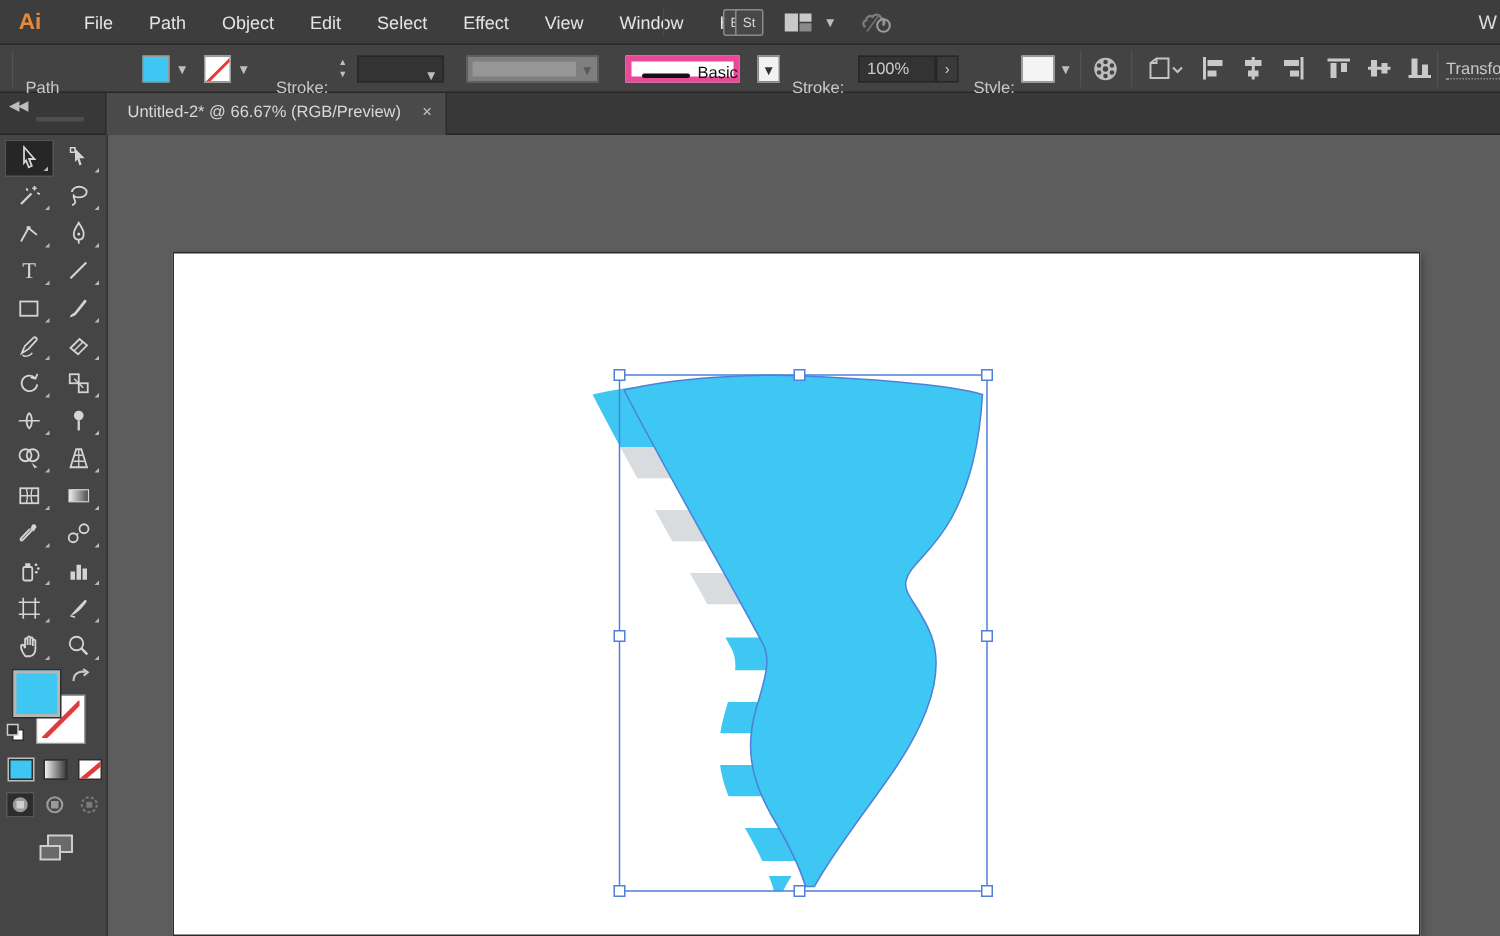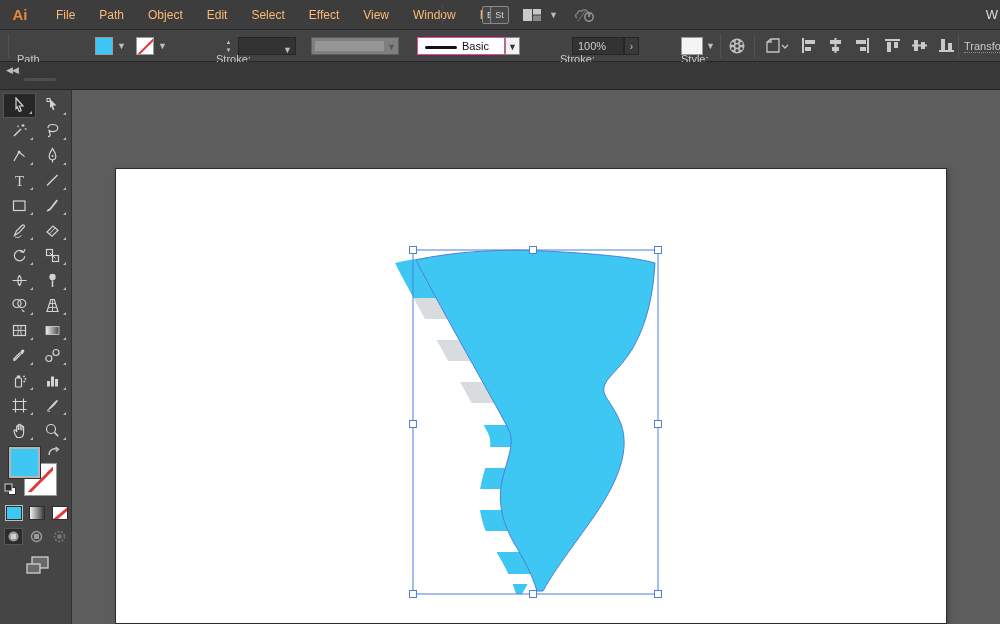--- a/index.html
+++ b/index.html
@@ -6,50 +6,50 @@
   html,body { width:1000px; height:624px; overflow:hidden; background:#5d5d5d;
     font-family:"Liberation Sans", sans-serif; }
   #app { position:relative; width:1000px; height:624px; background:#5d5d5d;border-radius:32px; }
 
   
   .menubar { position:absolute; left:0; top:0; width:1000px; height:30px;
     background:#3d3d3d; border-bottom:1px solid #2a2a2a; }
   .ai-logo { position:absolute; left:8px; top:4px; width:24px; height:22px;
     color:#e8883b; font-weight:bold; font-size:15px; line-height:22px; text-align:center; }
   .menu-items { position:absolute; left:44px; top:0; height:30px; display:flex; align-items:center; }
-  .menu-item { color:#fdba74; font-size:12px; padding:0 12px; height:30px; line-height:30px; cursor:default; }
+  .menu-item { color:#e5e5e5; font-size:12px; padding:0 12px; height:30px; line-height:30px; cursor:default; }
   .mb-divider { position:absolute; top:5px; width:1px; height:20px; background:#2c2c2c; border-right:1px solid #4a4a4a; }
   .appbtn { position:absolute; top:6px; width:19px; height:18px; border:1px solid #8a8a8a;
     color:#d8d8d8; font-size:9px; line-height:16px; text-align:center; border-radius:2px; background:#474747; }
   .ws-icon { position:absolute; top:8px; }
   .chev { color:#bdbdbd; font-size:9px; }
   .sync-icon { position:absolute; top:6px; }
   .ws-fragment { position:absolute; right:2px; top:7px; color:#dcdcdc; font-size:13px; }
 
   
   .controlbar { position:absolute; left:0; top:30px; width:1000px; height:32px;
     background:#434343; border-bottom:1px solid #282828; }
   .cb-label { position:absolute; top:23px; color:#c9c9c9; font-size:11px; }
-  .cb-label.dotted { border-bottom:1px dotted #8f8f8f;margin-left:32px; }
+  .cb-label.dotted { border-bottom:1px dotted #8f8f8f; }
   .cb-divider { position:absolute; top:4px; width:1px; height:24px; background:#303030; border-right:1px solid #525252; }
   .swatch { position:absolute; top:7px; width:18px; height:18px; border:1px solid #9a9a9a; }
   .swatch.fill { background:var(--fill); }
   .swatch.none { background:#fff; overflow:hidden; }
   .swatch.none::after { content:""; position:absolute; left:-3px; top:7px; width:26px; height:2px;
     background:#e03a3a; transform:rotate(-45deg); }
   .sw-chev { position:absolute; top:11px; color:#bdbdbd; font-size:9px; }
   .stepper { position:absolute; top:7px; width:11px; height:18px; display:flex; flex-direction:column;
     align-items:center; justify-content:center; color:#c0c0c0; font-size:6px; line-height:8px; }
   .darkfield { position:absolute; top:7px; height:18px; background:#333333; border:1px solid #262626;
     color:#cccccc; font-size:11px; line-height:16px; padding-left:5px; }
   .darkfield .fchev { position:absolute; right:3px; top:4px; color:#bdbdbd; font-size:9px; }
   .profilebox { position:absolute; top:7px; width:88px; height:18px; background:#7f7f7f; border:1px solid #5f5f5f; }
   .profilebox .inner { position:absolute; left:3px; top:3px; right:14px; bottom:3px; background:#969696; }
   .profilebox .fchev { position:absolute; right:2px; top:4px; color:#5a5a5a; font-size:9px; }
-  .basicbox { position:absolute; top:7px; width:88px; height:18px; background:#ffffff; border:1px solid #ec4899; }
+  .basicbox { position:absolute; top:7px; width:76px; height:18px; background:#ffffff; border:4px solid #ec4899; }
   .basicbox .line { position:absolute; left:7px; top:8px; width:32px; height:3px; background:#111; border-radius:2px; }
   .basicbox .txt { position:absolute; left:44px; top:2px; color:#111; font-size:11px; }
   .whitechev { position:absolute; top:7px; width:15px; height:18px; background:#f2f2f2; border:1px solid #8a8a8a;
     color:#333; font-size:9px; text-align:center; line-height:18px; }
   .arrowbtn { position:absolute; top:7px; width:15px; height:18px; background:#3a3a3a; border:1px solid #262626;
     color:#c9c9c9; font-size:10px; text-align:center; line-height:17px; }
   .cb-icon { position:absolute; top:7px; }
   .transform-clip { position:absolute; left:964px; top:10px; width:36px; overflow:hidden; white-space:nowrap;
     color:#c9c9c9; font-size:11px; border-bottom:1px dotted #8f8f8f; }
 
@@ -240,20 +240,24 @@
         <rect x="1" y="13" width="15" height="2" fill="#c9c9c9"></rect>
       </svg>
     </div>
     <div class="cb-divider" style="left:958px"></div>
     <div class="transform-clip">Transform</div>
   </div>
 
   <div class="tabstrip">
     <span class="collapse-btn">◀◀</span>
     <div class="panel-grip"></div>
+    <div class="doc-tab">
+      <span class="title">Untitled-2* @ 66.67% (RGB/Preview)</span>
+      <span class="close">×</span>
+    </div>
   </div>
 
   <div class="toolpanel">
     <div class="tool-grid">
         <div class="tool active">
           <svg width="17" height="17" viewBox="0 0 17 17">
             <path d="M5 1 L12 9 H8.4 L10.2 13.6 L8.2 14.5 L6.4 10 L5 11.6 Z" fill="none" stroke="#d4d4d4" stroke-width="1.2"></path>
           </svg>
         </div>
         <div class="tool">

